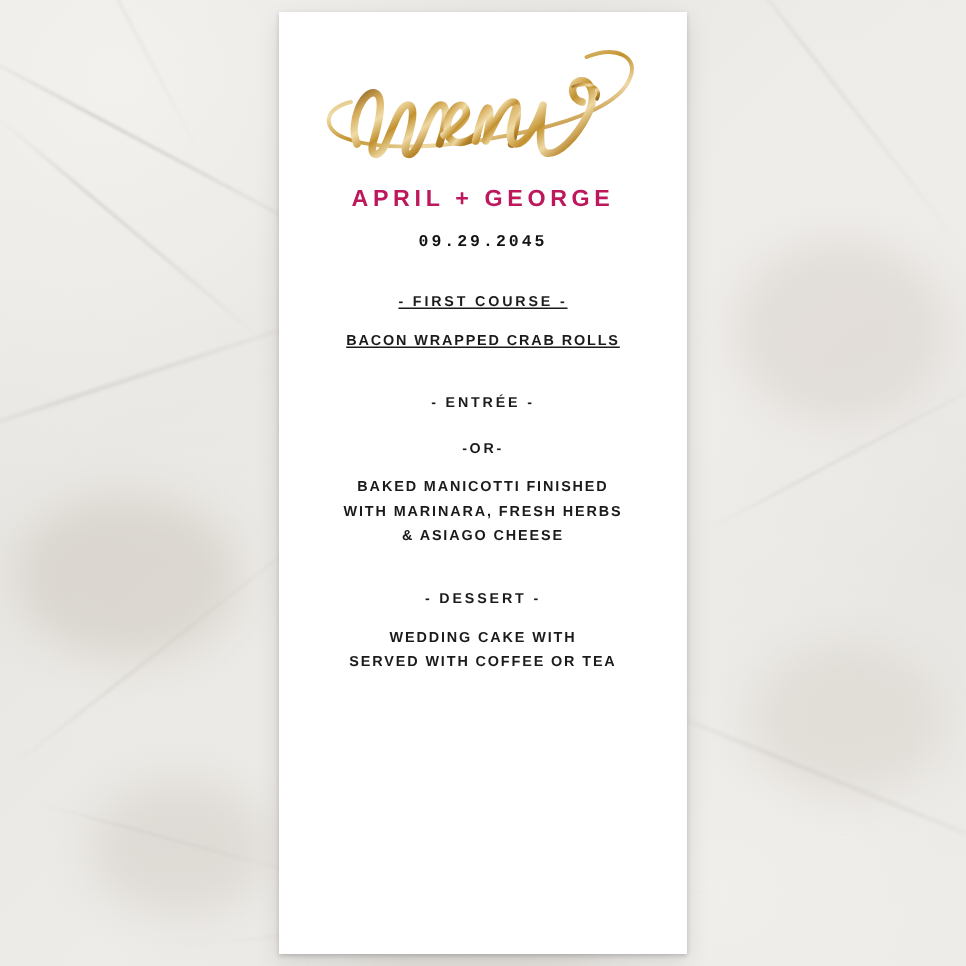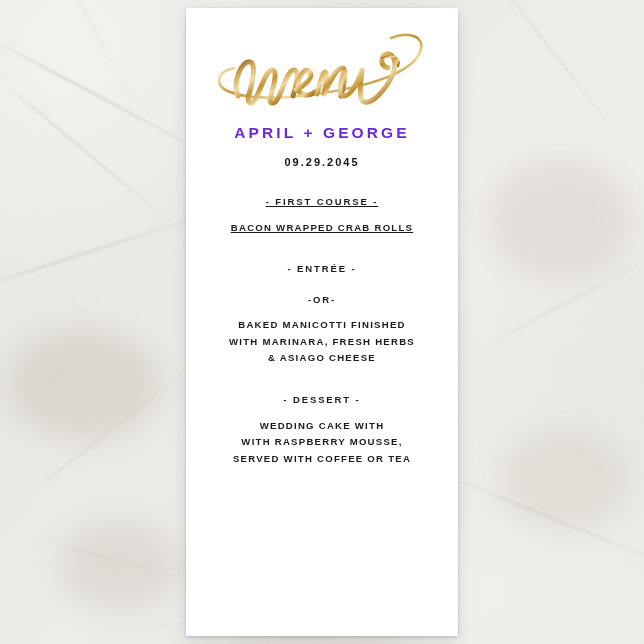--- a/index.html
+++ b/index.html
@@ -80,30 +80,31 @@
     top: 116px;
     width: 100%;
     text-align: center;
     color: #1b1b1b;
   }
 
   .couple {
     font-size: 15.5px;
     letter-spacing: 3.1px;
     font-weight: 700;
-    color: #6d28d9;
+    color: #be185d;
     margin: 0;
     line-height: 1.2;
   }
   .date {
     font-size: 11px;
     letter-spacing: 2.0px;
     font-weight: 700;
     color: #141414;
     margin: 13px 0 0 0;
+    font-family: Liberation Mono, monospace;
   }
 
   .course {
     margin-top: 27px;
   }
   .course.first { margin-top: 28px; text-decoration: underline; }
 
   .course-title {
     font-size: 9.5px;
     letter-spacing: 1.9px;
@@ -201,19 +202,18 @@
           <div>BAKED MANICOTTI FINISHED</div>
           <div>WITH MARINARA, FRESH HERBS</div>
           <div>&amp; ASIAGO CHEESE</div>
         </div>
       </div>
 
       <div class="course">
         <div class="course-title">- DESSERT -</div>
         <div class="course-lines">
           <div>WEDDING CAKE WITH</div>
-          <div>WITH RASPBERRY MOUSSE,</div>
           <div>SERVED WITH COFFEE OR TEA</div>
         </div>
       </div>
     </div>
   </div>
 </div>
 
 </body></html>

